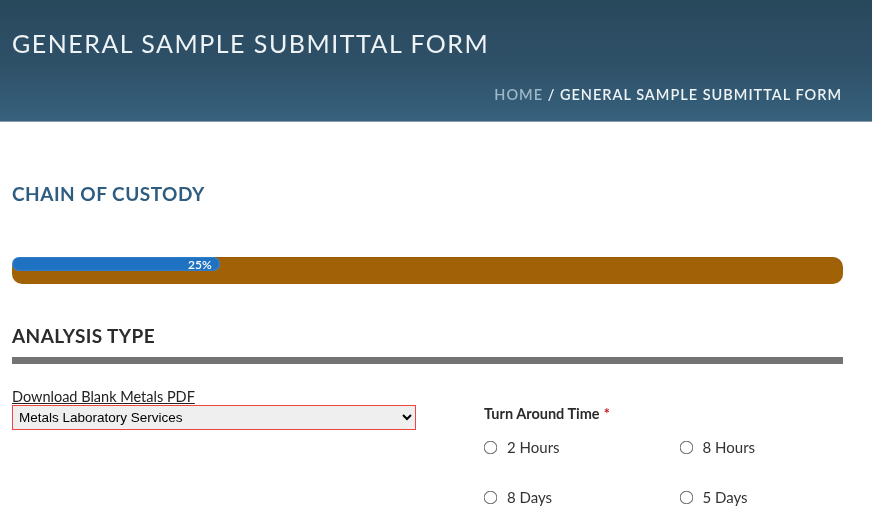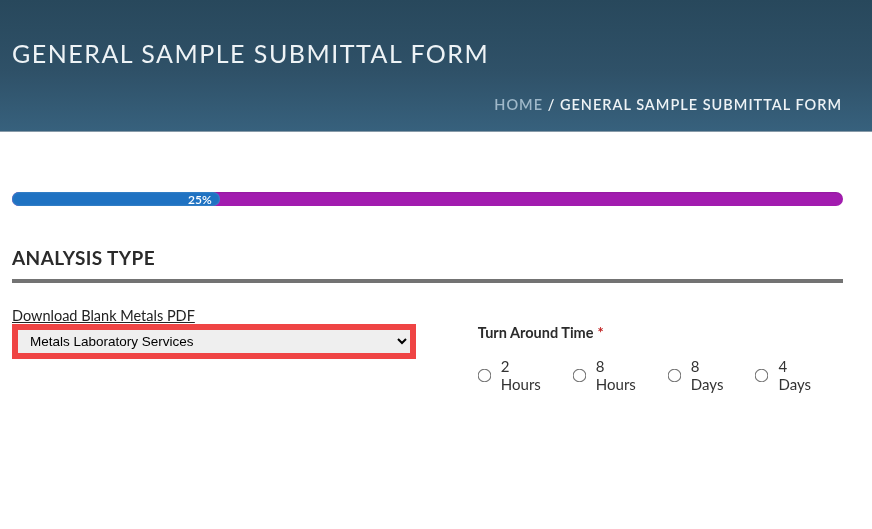--- a/index.html
+++ b/index.html
@@ -1,19 +1,19 @@
 <!DOCTYPE html>
 <html><head>
 <meta charset="utf-8">
 <style>
   * { box-sizing: border-box; margin: 0; padding: 0; }
   html, body { width: 872px; font-family: "Lato", "Helvetica Neue", Arial, sans-serif; color: #333; background: #fff; }
   .banner {
     background: linear-gradient(180deg, #28485c 0%, #2f5168 55%, #37617d 100%);
-    padding: 38px 18px 18px 12px;
+    padding: 28px 18px 18px 12px;
     color: #fff;
     position: relative;
     border-bottom: 1px solid #879aa8;
   }
   .banner h1 {
     font-size: 25px;
     font-weight: 400;
     letter-spacing: 1.5px;
     color: #eef3f6;
     margin-bottom: 28px;
@@ -36,22 +36,22 @@
     margin-bottom: 52px;
   }
   .step-label {
     font-size: 13px;
     letter-spacing: 0.5px;
     color: #8c8c8c;
     margin-bottom: 10px;
   }
   .progress-wrap {
     width: 831px;
-    height: 14px;
-    background: #a21caf;
+    height: 27px;
+    background: #a16207;
     border-radius: 10px;
     position: relative;
     margin-bottom: 40px;
     box-shadow: inset 0 1px 1px rgba(0,0,0,0.08);
   }
   .progress-fill {
     height: 14px;
     background: #1f72c2;
     border-radius: 10px;
     display: flex;
@@ -64,21 +64,21 @@
     color: #fff;
     font-size: 12px;
     font-weight: 600;
   }
   .analysis-title {
     font-size: 19px;
     font-weight: 700;
     letter-spacing: 0.4px;
     color: #2b2b2b;
     padding-bottom: 10px;
-    border-bottom: 4px solid #737373;
+    border-bottom: 7px solid #737373;
     width: 831px;
     margin-bottom: 22px;
   }
   .pdf-link {
     display: inline-block;
     color: #222;
     font-size: 14.5px;
     text-decoration: underline;
   }
   .row { display: flex; width: 831px; gap: 10px; }
@@ -87,27 +87,27 @@
   .field-label {
     font-size: 14.5px;
     font-weight: 700;
     color: #2b2b2b;
     margin-bottom: 16px;
   }
   .req { color: #c02020; margin-left: 4px; font-weight: 700; }
   select {
     width: 404px;
     font-size: 13.5px;
-    padding: 3px 8px;
-    border: 6px solid #ef4444;
+    padding: 3px 2px;
+    border: 1px solid #ef4444;
     background: #efefef;
   }
   .radio-grid {
     display: grid;
-    grid-template-columns: repeat(5, 1fr);
+    grid-template-columns: repeat(2, 1fr);
     row-gap: 12px;
     column-gap: 4px;
     gap: 32px;
   }
   .radio-item {
     display: flex;
     align-items: center;
     font-size: 15px;
     color: #333;
   }
@@ -117,20 +117,21 @@
 <body>
 
 <div class="banner">
   <h1>GENERAL SAMPLE SUBMITTAL FORM</h1>
   <div class="breadcrumb">
     <a href="#">HOME</a><span> / </span><span>GENERAL SAMPLE SUBMITTAL FORM</span>
   </div>
 </div>
 
 <div class="content">
+  <h2 class="section-title">CHAIN OF CUSTODY</h2>
 
   <div class="progress-wrap">
     <div class="progress-fill" style="width:25%">
       <span>25%</span>
     </div>
   </div>
 
   <h3 class="analysis-title">ANALYSIS TYPE</h3>
 
   <a href="#" class="pdf-link">Download Blank Metals PDF</a>
@@ -154,18 +155,18 @@
         <label class="radio-item">
           <input type="radio" name="tat" style="">
           <span>8 Hours</span>
         </label>
         <label class="radio-item">
           <input type="radio" name="tat" style="">
           <span>8 Days</span>
         </label>
         <label class="radio-item">
           <input type="radio" name="tat" style="">
-          <span>4 Days</span>
+          <span>5 Days</span>
         </label>
       </div>
     </div>
   </div>
 </div>
 
 </body></html>

